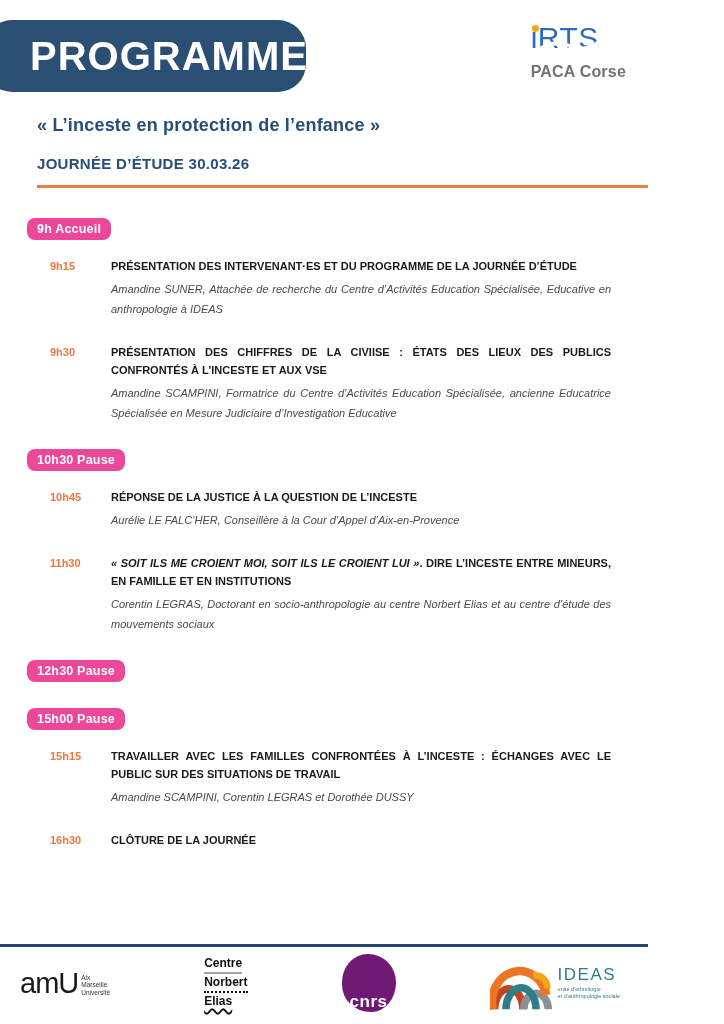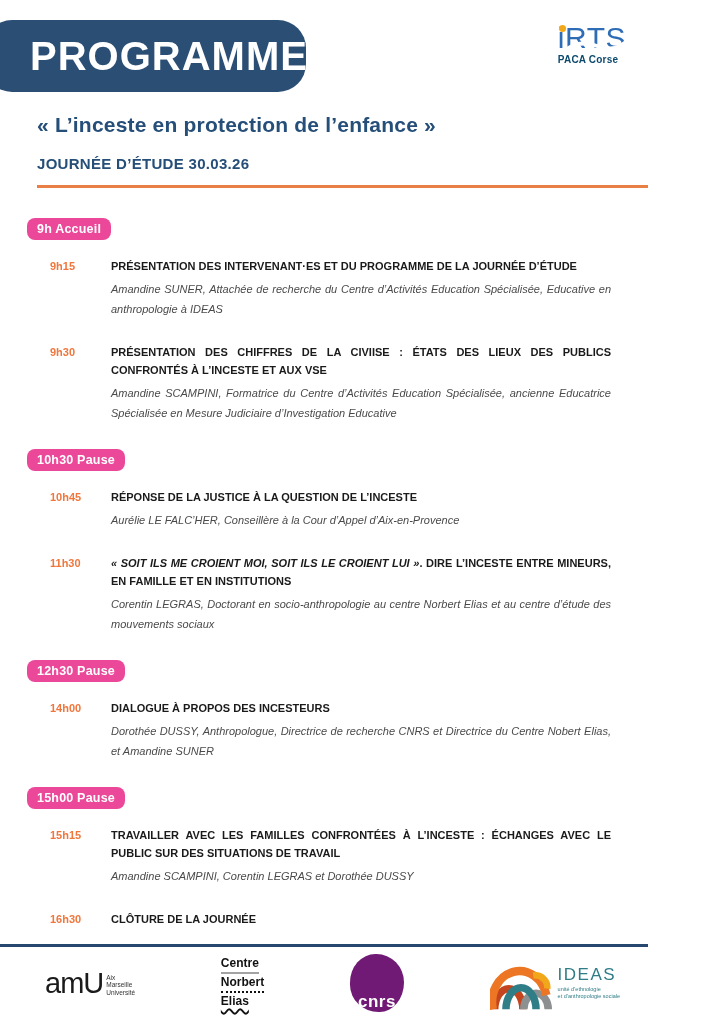--- a/index.html
+++ b/index.html
@@ -10,25 +10,25 @@
   .banner{position:absolute;top:20px;left:-16px;width:322px;height:72px;
           background:#2B4E74;border-radius:28px;display:flex;align-items:center;}
   .banner-label{color:#ffffff;font-size:40px;font-weight:700;letter-spacing:1px;padding-left:46px;}
 
   .irts{position:absolute;top:22px;right:22px;}
   .irts-word{position:relative;font-size:30px;line-height:31px;font-weight:400;
              color:#2E6CB5;letter-spacing:.5px;display:inline-block;}
   .irts-dot{position:absolute;width:7px;height:7px;background:#F2A71B;border-radius:50%;
             top:3px;left:1px;}
   .irts-wave{position:absolute;left:7px;top:16px;pointer-events:none;}
-  .irts-region{font-size:10px;font-weight:700;color:#0c4a6e;margin-top:1px;letter-spacing:.2px;}
+  .irts-region{font-size:16px;font-weight:700;color:#737373;margin-top:10px;letter-spacing:.2px;}
 
   
   .content{position:absolute;top:0;left:0;right:0;padding:112px 37px 0 37px;}
-  .event-title{font-size:21px;line-height:26px;font-weight:600;color:#254E78;letter-spacing:.2px;}
+  .event-title{font-size:18px;line-height:26px;font-weight:600;color:#254E78;letter-spacing:.2px;}
   .event-subtitle{font-size:15px;font-weight:700;color:#254E78;letter-spacing:.3px;margin-top:17px;}
   .rule{height:3px;background:#E87F45;margin-top:13px;margin-right:-37px;}
 
   
   .badge{display:inline-block;background:#ec4899;color:#fff;font-size:12.5px;font-weight:700;
          line-height:14px;padding:4px 10px;border-radius:8px;letter-spacing:.2px;}
   .badge-row{margin-left:-10px;}
   .mt-b1{margin-top:30px;}     
   .mt-sb{margin-top:17px;}     
   .mt-ss{margin-top:24px;}     
@@ -37,21 +37,21 @@
   .session{display:flex;gap:23px;padding-left:13px;}
   .time{flex:none;width:38px;color:#F0763C;font-weight:700;font-size:11px;line-height:18px;}
   .sbody{flex:1;min-width:0;}
   .stitle{font-weight:700;color:#1A1A1A;font-size:11px;line-height:18px;text-align:justify;}
   .stitle .quote{font-style:italic;}
   .speakers{margin-top:4px;font-style:italic;color:#4A4A4A;font-size:11px;line-height:20px;
             text-align:justify;}
 
   
   .footer{position:absolute;left:0;right:0;bottom:0;height:71px;border-top:3px solid #26486E;
-          display:flex;align-items:center;justify-content:space-between;padding:0 28px 6px 45px;}
+          display:flex;align-items:center;justify-content:space-between;padding:0 28px 6px 20px;}
 
   .amu{display:flex;align-items:flex-start;}
   .amu-word{font-size:29px;line-height:30px;color:#1A1A1A;letter-spacing:-1px;}
   .amu-caption{margin-left:3px;margin-top:6px;font-size:6.5px;line-height:7.5px;color:#333;}
 
   .cne{font-size:12px;font-weight:700;color:#111;line-height:16px;}
   .cne-word{display:table;padding-bottom:1px;}
   .cne-solid{border-bottom:2px solid #a3a3a3;}
   .cne-dotted{border-bottom:2px dotted #111;}
   .cne-wavy{text-decoration:underline wavy 1.5px #111;text-underline-offset:3px;}
@@ -130,27 +130,20 @@
         <div class="sbody">
           <div class="stitle"><span class="quote">« SOIT ILS ME CROIENT MOI, SOIT ILS LE CROIENT LUI »</span><span>. DIRE L’INCESTE ENTRE MINEURS, EN FAMILLE ET EN INSTITUTIONS</span></div>
           <div class="speakers">Corentin LEGRAS, Doctorant en socio-anthropologie au centre Norbert Elias et au centre d’étude des mouvements sociaux</div>
         </div>
       </div>
 
       <div class="badge-row mt-bs">
         <span class="badge">12h30 Pause</span>
       </div>
 
-      <div class="session mt-sb">
-        <div class="time">14h00</div>
-        <div class="sbody">
-          <div class="stitle">DIALOGUE À PROPOS DES INCESTEURS</div>
-          <div class="speakers">Dorothée DUSSY, Anthropologue, Directrice de recherche CNRS et Directrice du Centre Nobert Elias, et Amandine SUNER</div>
-        </div>
-      </div>
 
       <div class="badge-row mt-bs">
         <span class="badge">15h00 Pause</span>
       </div>
 
       <div class="session mt-sb">
         <div class="time">15h15</div>
         <div class="sbody">
           <div class="stitle">TRAVAILLER AVEC LES FAMILLES CONFRONTÉES À L’INCESTE : ÉCHANGES AVEC LE PUBLIC SUR DES SITUATIONS DE TRAVAIL</div>
           <div class="speakers">Amandine SCAMPINI, Corentin LEGRAS et Dorothée DUSSY</div>

